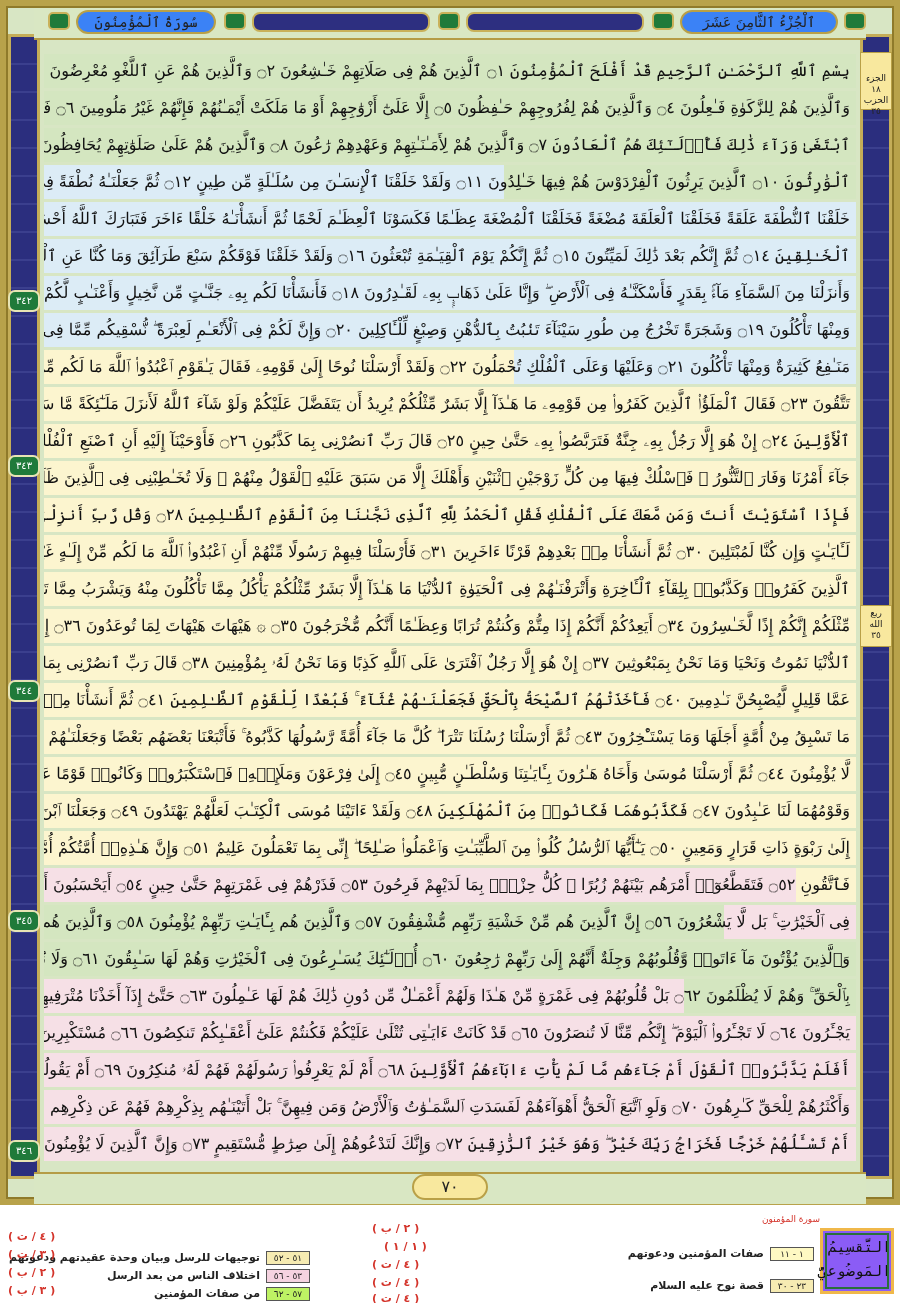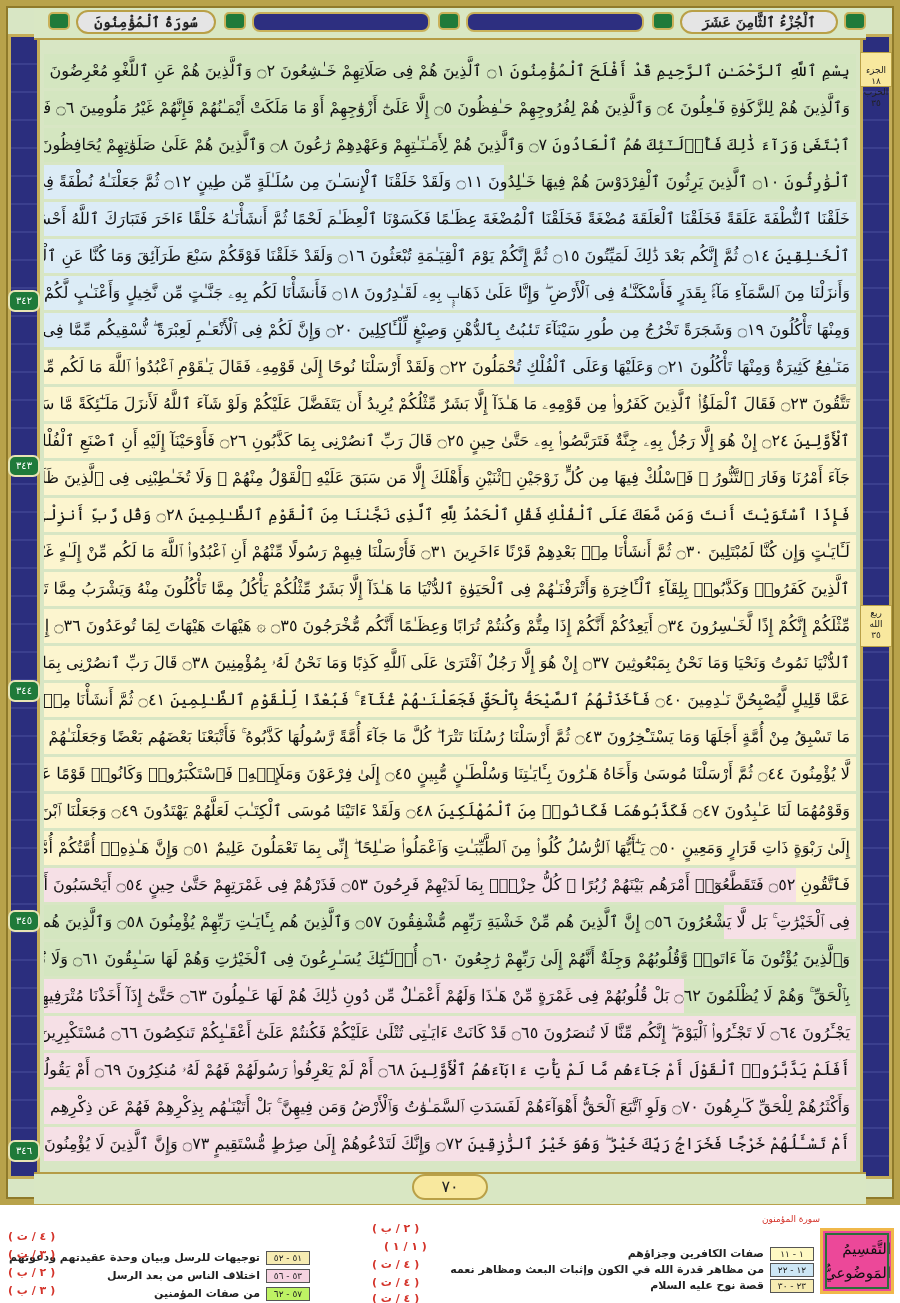--- a/index.html
+++ b/index.html
@@ -5,41 +5,41 @@
   html,body{margin:0;padding:0;background:#fff;}
   body{width:900px;height:1303px;position:relative;overflow:hidden;font-family:"DejaVu Sans",sans-serif;}
   .frame{position:absolute;left:0;top:0;width:900px;height:1205px;background:#b8a24a;}
   .frame-inner{position:absolute;left:6px;top:6px;width:888px;height:1193px;background:#d8e6c4;border:2px solid #8f7a2a;box-sizing:border-box;}
   .side{position:absolute;top:34px;width:32px;height:1145px;background:#2b2e7e;border:3px solid #c4ad58;box-sizing:border-box;
         background-image:repeating-linear-gradient(180deg,#2b2e7e 0 26px,#3b3f8e 26px 28px);}
   .side-left{left:8px;}
   .side-right{left:860px;}
   .topbar{position:absolute;left:34px;top:8px;width:832px;height:30px;background:#d9e7c3;border-bottom:2px solid #b59c46;}
   .bottombar{position:absolute;left:34px;top:1172px;width:832px;height:30px;background:#d9e7c3;border-top:2px solid #b59c46;}
-  .hdr-cart{position:absolute;top:10px;height:24px;background:#e5e5e5;border:2px solid #b9a047;border-radius:14px;box-sizing:border-box;
-            font-family:"DejaVu Serif",serif;font-size:14px;color:#222;text-align:center;line-height:20px;direction:rtl;font-weight:bold;}
+  .hdr-cart{position:absolute;top:10px;height:24px;background:#3b82f6;border:2px solid #b9a047;border-radius:14px;box-sizing:border-box;
+            font-family:"DejaVu Serif",serif;font-size:14px;color:#222;text-align:center;line-height:20px;direction:rtl;}
   .hdr-orn{position:absolute;top:12px;height:20px;background:#2d2f80;border:2px solid #c9b15a;border-radius:8px;box-sizing:border-box;}
   .hex{position:absolute;width:22px;height:18px;background:#1f7a3a;border:2px solid #c9b15a;border-radius:5px;box-sizing:border-box;}
   .page-num{position:absolute;left:412px;top:1174px;width:76px;height:26px;background:#f8e89e;border:2px solid #b9a047;border-radius:13px;box-sizing:border-box;
             text-align:center;font-family:"DejaVu Serif",serif;font-size:16px;line-height:22px;color:#222;}
   .text-area{position:absolute;left:44px;top:54px;width:812px;height:1118px;}
   .line{position:absolute;left:0;width:812px;height:34px;direction:rtl;font-family:"DejaVu Serif",serif;font-size:16px;line-height:34px;
         white-space:nowrap;overflow:hidden;color:#111;text-align:justify;}
   .seg{position:absolute;top:0;height:100%;}
   .g{background:#d4e6c0;} .b{background:#dcecf6;} .y{background:#fcf5cf;} .p{background:#f6e0e6;}
   .line-text{position:relative;z-index:2;display:block;padding:0 6px;}
   .margin-mark{position:absolute;text-align:center;font-family:"DejaVu Sans",sans-serif;font-size:9px;color:#222;line-height:11px;}
-  .juz-box{left:860px;top:52px;width:32px;height:35px;background:#f8e89e;border:1px solid #b9a047;box-sizing:border-box;padding-top:12px;}
+  .juz-box{left:860px;top:52px;width:32px;height:58px;background:#f8e89e;border:1px solid #b9a047;box-sizing:border-box;padding-top:20px;}
   .rub-box{left:860px;top:605px;width:32px;height:42px;background:#f8e89e;border:1px solid #b9a047;box-sizing:border-box;padding-top:2px;}
   .pg-hex{position:absolute;left:8px;width:32px;height:22px;background:#1f7a3a;border:2px solid #e7e4b5;border-radius:7px;box-sizing:border-box;
           color:#fff;font-size:10px;line-height:18px;text-align:center;}
   
   .legend{position:absolute;left:0;top:1208px;width:900px;height:95px;}
-  .logo{position:absolute;left:820px;top:20px;width:74px;height:66px;border:3px solid #f0b84a;background:#ec4899;box-sizing:border-box;
-        outline:2px solid #2a6f3a;outline-offset:-7px;font-family:Liberation Sans, sans-serif;font-size:15px;text-align:center;line-height:24px;padding-top:6px;color:#111;direction:rtl;padding-left:48px;}
+  .logo{position:absolute;left:820px;top:20px;width:74px;height:66px;border:3px solid #f0b84a;background:#8b5cf6;box-sizing:border-box;
+        outline:2px solid #2a6f3a;outline-offset:-7px;font-family:Liberation Mono, monospace;font-size:15px;text-align:center;line-height:24px;padding-top:6px;color:#111;direction:rtl;padding-left:48px;}
   .leg-title{position:absolute;left:762px;top:6px;font-size:9px;color:#d4342b;direction:rtl;}
   .leg-row{position:absolute;direction:rtl;font-size:11px;font-weight:bold;color:#222;white-space:nowrap;height:16px;line-height:16px;margin-top:20px;}
   .leg-range{display:inline-block;border:1px solid #555;font-size:9px;width:42px;text-align:center;height:12px;line-height:12px;margin-left:6px;vertical-align:middle;font-weight:normal;}
   .leg-code{position:absolute;font-size:11px;color:#d4342b;direction:rtl;font-weight:bold;}
 </style>
 </head>
 <body>
 
 <div class="frame">
   <div class="frame-inner"></div>
@@ -211,22 +211,21 @@
 <div class="bottombar"></div>
 <div class="page-num">٧٠</div>
 
 <div class="legend">
   <div class="logo">
     <div>التَّقسِيمُ</div>
     <div>المَوضُوعيُّ</div>
   </div>
   <div class="leg-title">سورة المؤمنون</div>
 
-  <div class="leg-row" style="right:86px;top:18px"><span class="leg-range" style="background:#fef9c3">١ - ١١</span><span>صفات الكافرين وجزاؤهم</span></div>
-  <div class="leg-row" style="right:86px;top:34px"><span class="leg-range" style="background:#cde6f5">١٢ - ٢٢</span><span>من مظاهر قدرة الله في الكون وإثبات البعث ومظاهر نعمه</span></div>
+  <div class="leg-row" style="right:86px;top:18px"><span class="leg-range" style="background:#fef9c3">١ - ١١</span><span>صفات المؤمنين ودعوتهم</span></div>
   <div class="leg-row" style="right:86px;top:50px"><span class="leg-range" style="background:#f6ebb2">٢٣ - ٣٠</span><span>قصة نوح عليه السلام</span></div>
   <div class="leg-row" style="right:86px;top:82px"><span class="leg-range" style="background:#f6ebb2">٤٥ - ٥٠</span><span>قصة موسى وأخيه هارون عليهما السلام ثم قصة عيسى عليه السلام</span></div>
 
   <div class="leg-code" style="left:372px;top:14px">( ٢ / ب )</div>
   <div class="leg-code" style="left:384px;top:32px">( ١ / ١ )</div>
   <div class="leg-code" style="left:372px;top:50px">( ٤ / ت )</div>
   <div class="leg-code" style="left:372px;top:68px">( ٤ / ت )</div>
   <div class="leg-code" style="left:372px;top:84px">( ٤ / ت )</div>
 
   <div class="leg-row" style="right:590px;top:22px"><span class="leg-range" style="background:#f6ebb2">٥١ - ٥٢</span><span>توجيهات للرسل وبيان وحدة عقيدتهم ودعوتهم</span></div>

